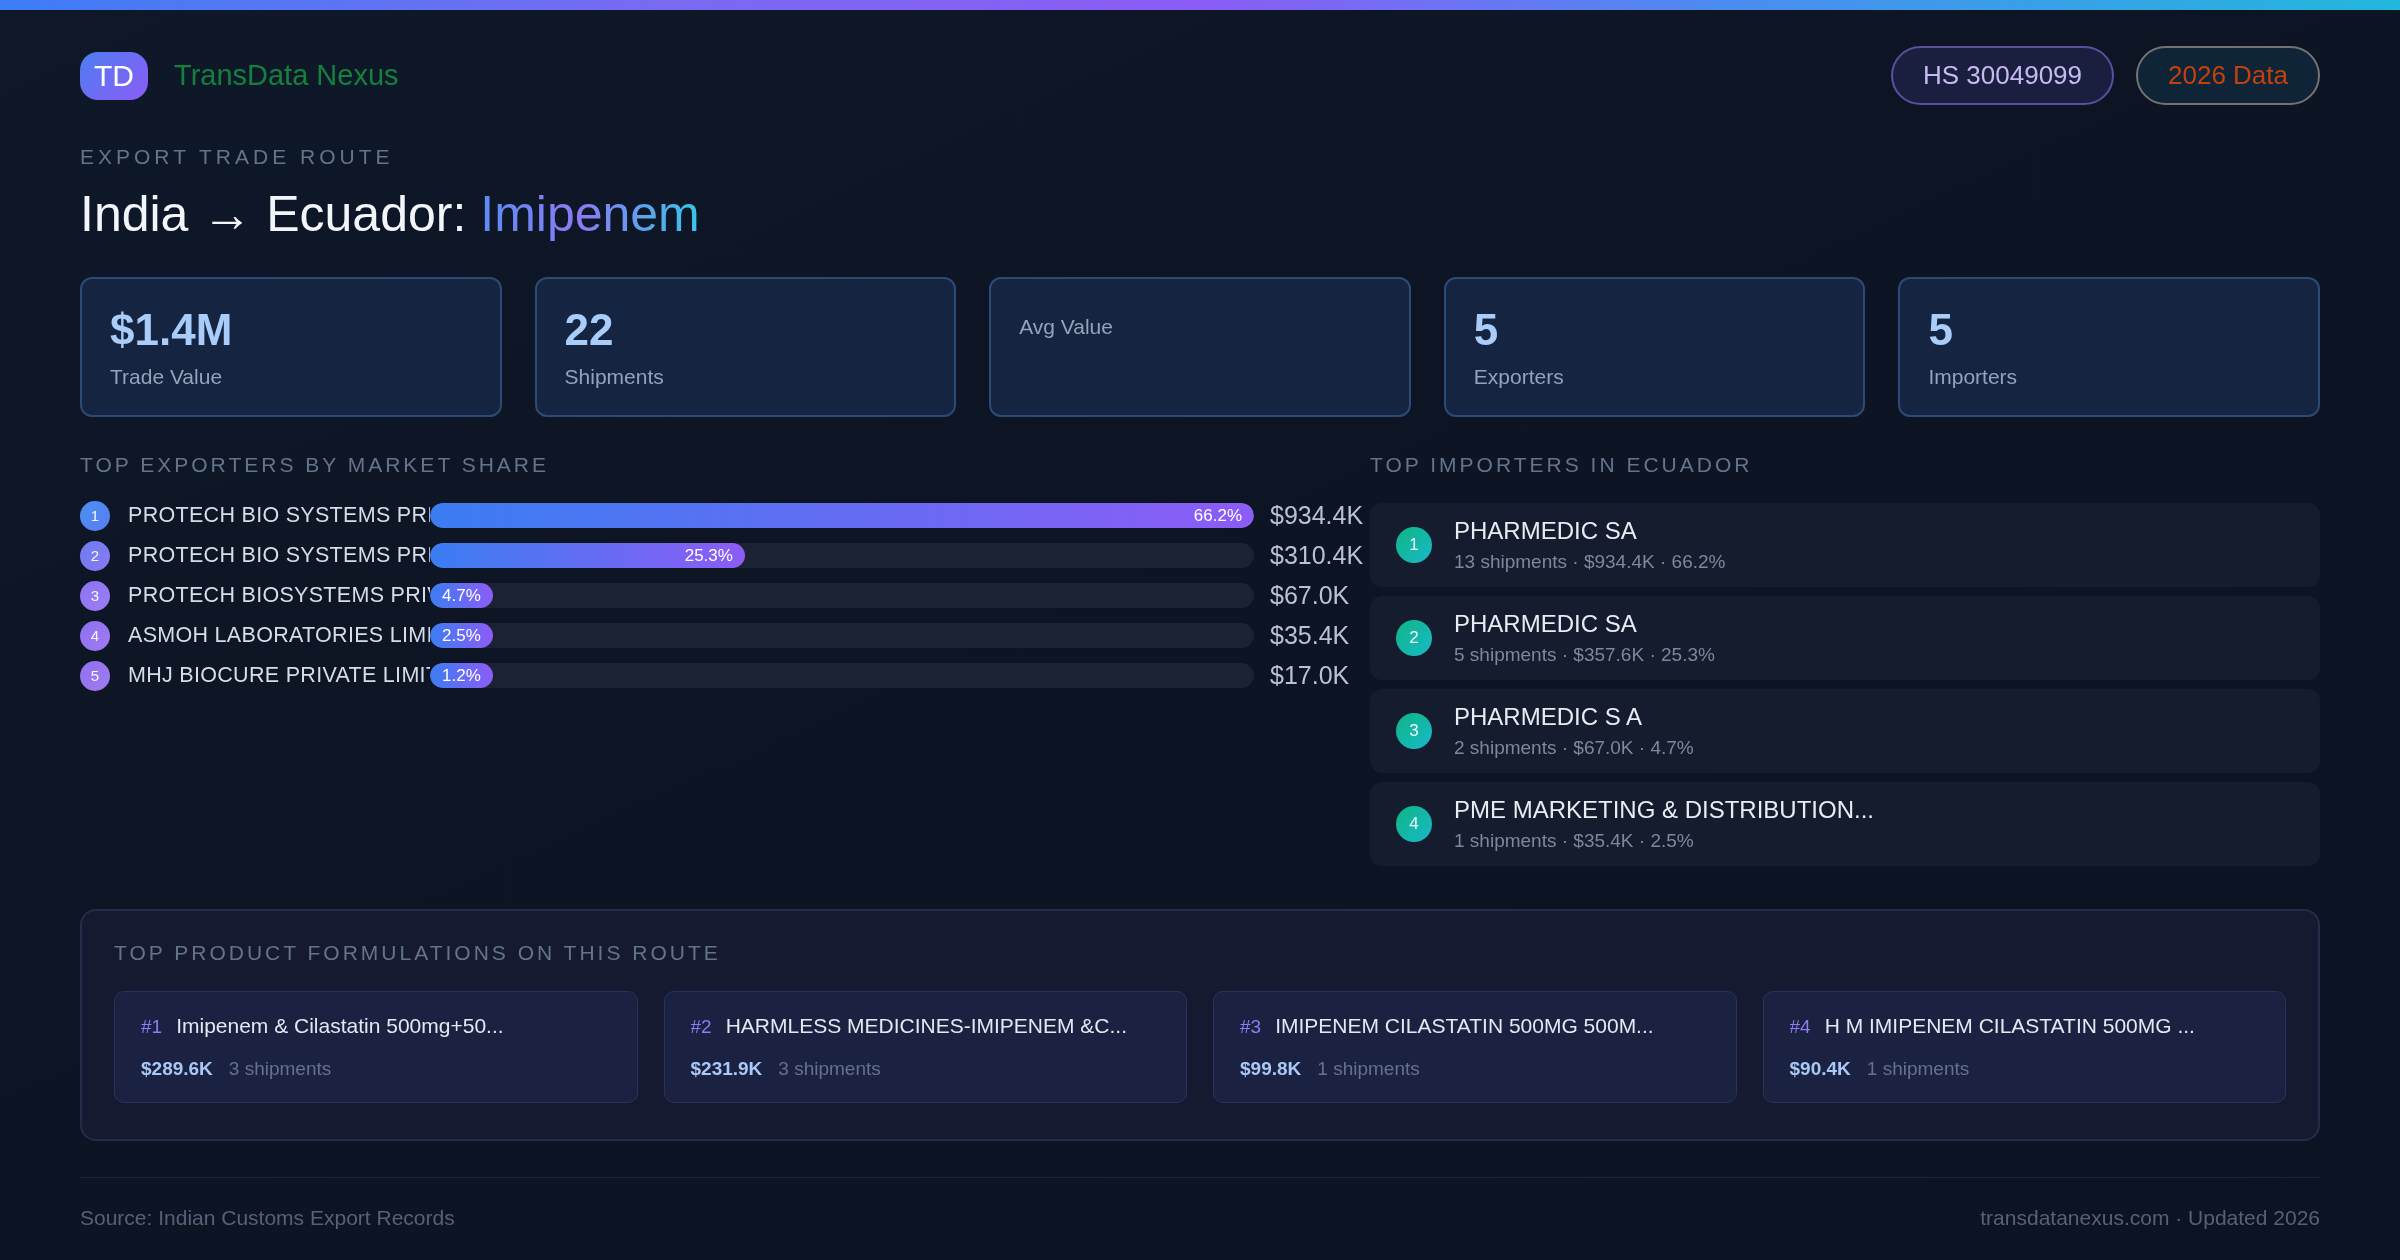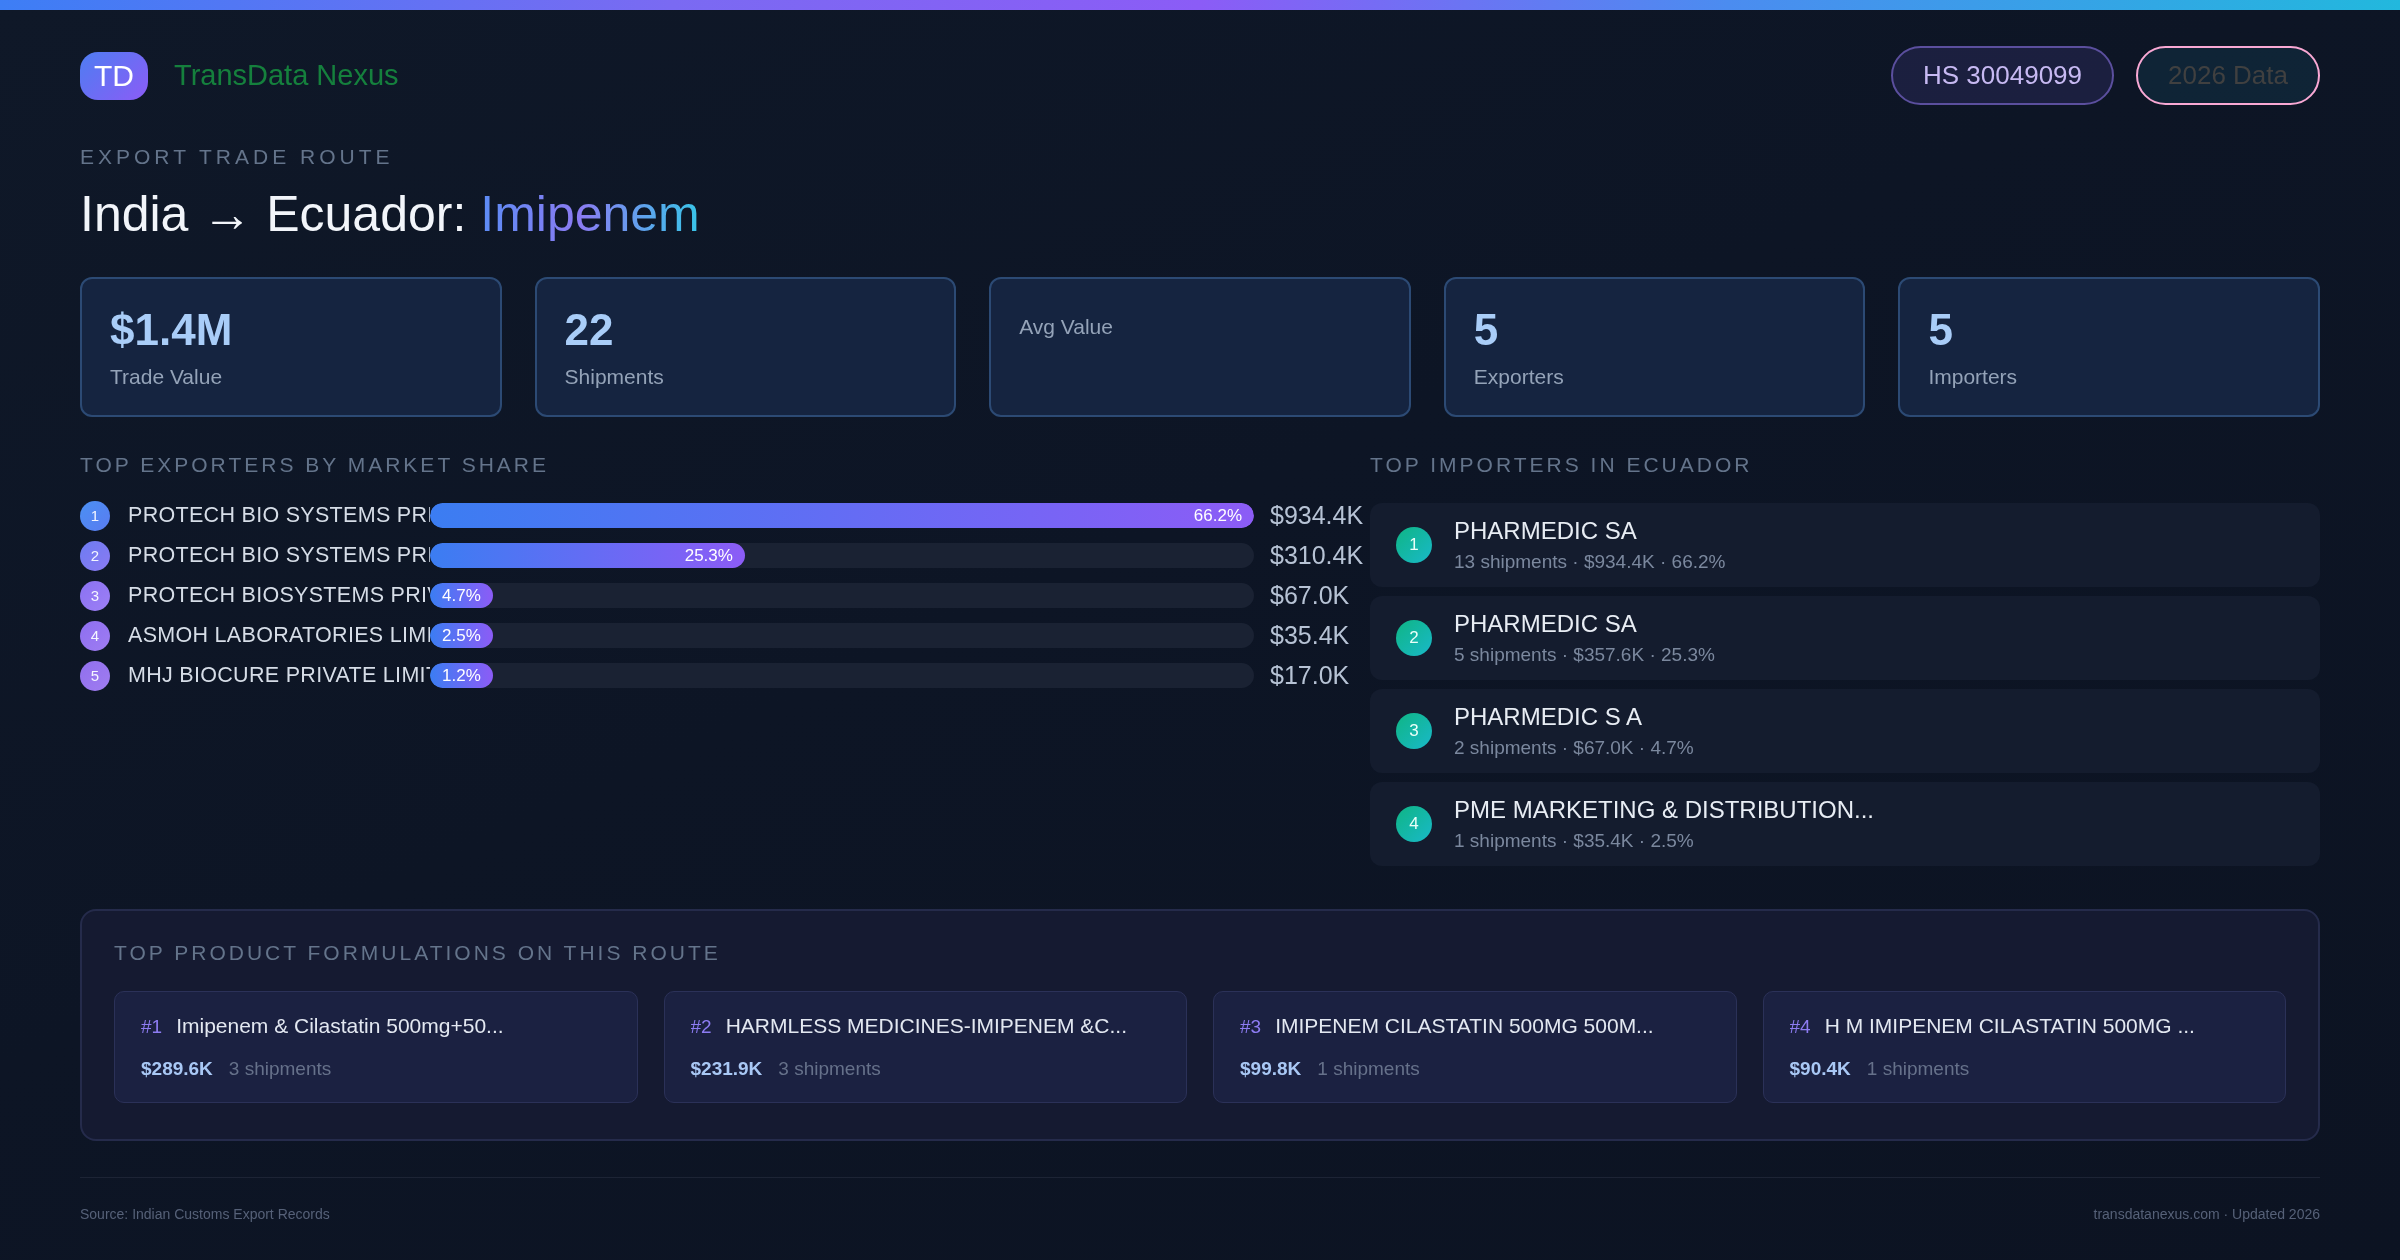--- a/index.html
+++ b/index.html
@@ -21,21 +21,21 @@
   .logo{
     width:68px;height:48px;border-radius:18px;
     background:linear-gradient(135deg,#4e7df2 0%,#8b5cf6 100%);
     display:flex;align-items:center;justify-content:center;
     font-size:30px;color:#ffffff;font-weight:500;
   }
   .app-name{ margin-left:26px; font-size:29px; color:#15803d; }
   .badges{ display:flex; gap:22px; }
   .pill{ padding:12px 30px; border-radius:999px; font-size:26px; }
   .pill-hs{ border:2px solid #5b4f9e; background:rgba(106,86,200,0.16); color:#c7b9f2; }
-  .pill-year{ border:2px solid #f9a8d4; background:rgba(30,150,185,0.12); color:#404040; }
+  .pill-year{ border:2px solid #737373; background:rgba(30,150,185,0.12); color:#c2410c; }
 
   
   .eyebrow{ margin-top:40px; font-size:21px; letter-spacing:4px; color:#64748b; }
   .title{ margin-top:16px; font-size:50px; font-weight:500; color:#f2f5fa; }
   .title .hl{
     background:linear-gradient(90deg,#5b8cf5 0%,#8b7bf2 45%,#38c5e8 100%);
     -webkit-background-clip:text; background-clip:text; color:transparent;
   }
 
   
@@ -109,21 +109,21 @@
   .prod-rank{ color:#8d7cf2; font-size:19px; margin-right:14px; flex:none; }
   .prod-name{ font-size:21px; color:#e3e8f1; }
   .prod-bottom{ margin-top:20px; display:flex; align-items:baseline; }
   .prod-value{ font-size:19px; font-weight:700; color:#a9c8f5; }
   .prod-ship{ font-size:19px; color:#66718a; margin-left:16px; }
 
   
   .footer{
     margin-top:36px; border-top:1px solid #1d2435; padding-top:28px;
     display:flex; justify-content:space-between;
-    font-size:14px; color:#566178;
+    font-size:21px; color:#566178;
   }
 </style>
 </head>
 <body>
 
 <div class="top-stripe"></div>
 
 <div class="page">
 
   <div class="header">

